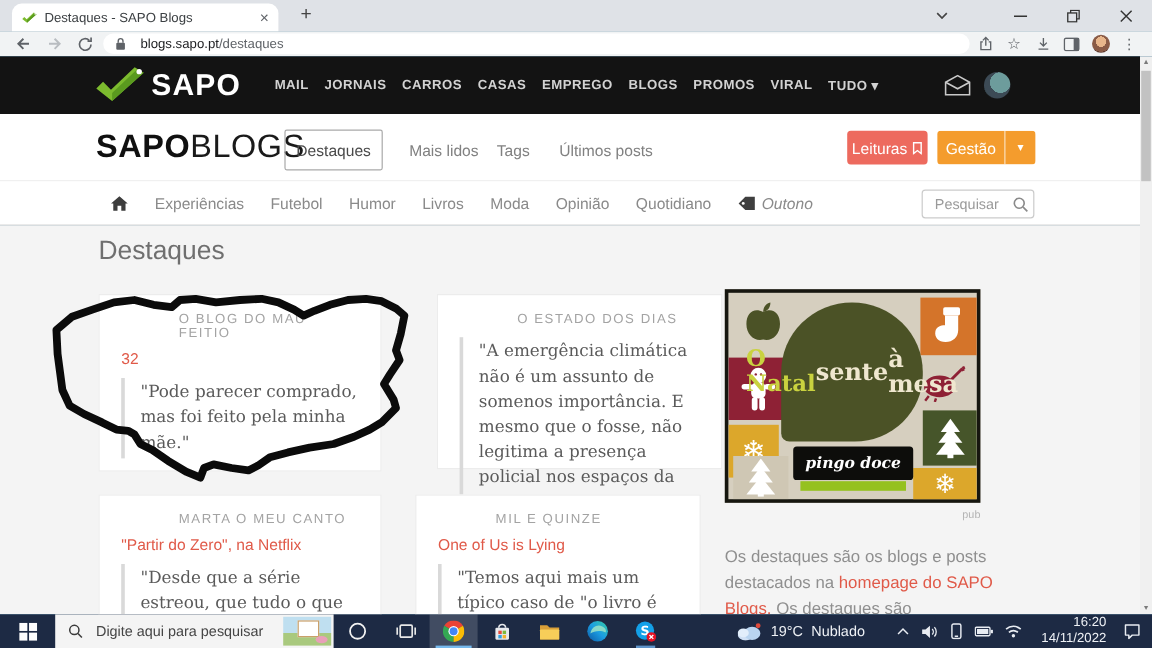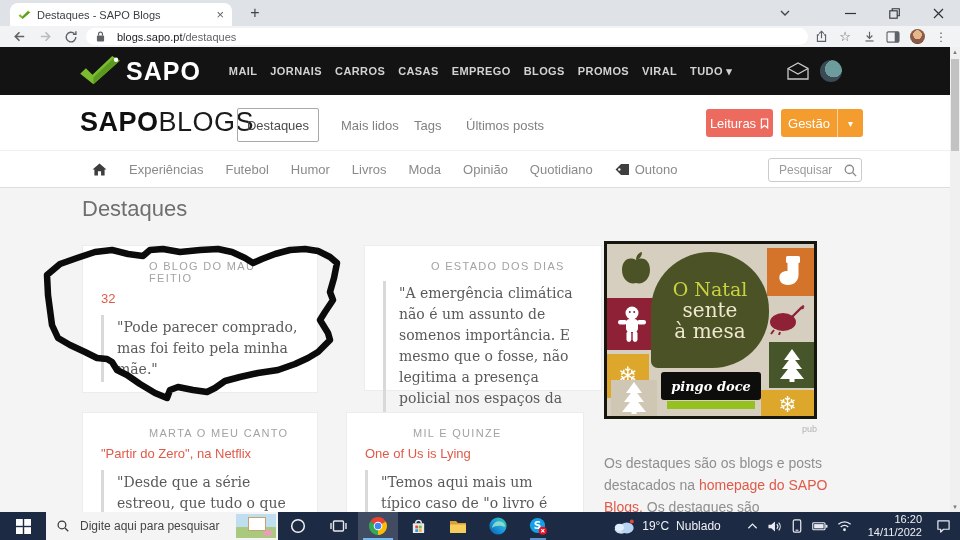--- a/index.html
+++ b/index.html
@@ -63,21 +63,21 @@
       justify-content:center;width:56px;}
   .btn-gestao .caret{background:#f49c2d;border-left:1px solid rgba(255,255,255,.55);width:25px;
       display:flex;align-items:center;justify-content:center;color:#fff;font-size:10px;}
 
   
   .catnav{position:absolute;left:0;top:150px;width:950px;height:38px;background:#fff;
           border-top:1px solid #f0f0f0;border-bottom:1px solid #ddd;box-sizing:border-box;
           display:flex;align-items:center;}
   .catnav .home{margin-left:92px;color:#3d3d3d;}
   .catnav .cl{font-size:13px;color:#8a8a8a;margin-left:22px;}
-  .catnav .tagitem{display:flex;align-items:center;gap:5px;margin-left:22px;}
+  .catnav .tagitem{display:flex;align-items:center;gap:5px;margin-left:22px;font-style:italic;}
   .catnav .tagitem span{font-size:13px;color:#8a8a8a;}
   .searchbox{position:absolute;left:768px;top:7px;width:94px;height:24px;border:1px solid #cbcbcb;
       border-radius:3px;background:#fff;display:flex;align-items:center;box-sizing:border-box;}
   .searchbox input{border:none;outline:none;width:62px;margin-left:8px;font-size:12px;color:#555;
       font-family:"Liberation Sans",sans-serif;background:transparent;}
   .searchbox input::placeholder{color:#9a9a9a;}
   .searchbox .mag{color:#8a8a8a;margin-left:0px;}
 
   
   .content{position:absolute;left:0;top:188px;width:950px;height:324px;background:#f4f4f4;overflow:hidden;}
@@ -91,22 +91,22 @@
   .c1{left:82px;top:57px;width:236px;height:148px;}
   .c2{left:364px;top:57px;width:238px;height:146px;}
   .c3{left:82px;top:224px;width:236px;height:200px;}
   .c4{left:346px;top:224px;width:238px;height:200px;}
 
   
   .ad{position:absolute;left:604px;top:53px;width:213px;height:178px;background:#d6cfbf;
       border:3px solid #16160f;box-sizing:border-box;overflow:hidden;}
   .ad .tile{position:absolute;display:flex;align-items:center;justify-content:center;}
   .ad .blob{position:absolute;left:44px;top:8px;width:118px;height:116px;background:#4b5226;
-      border-radius:52% 52% 50% 6%;display:flex;flex-direction:column;align-items:center;
-      justify-content:center;font-family:"DejaVu Serif",serif;font-weight:400;}
+      border-radius:52% 52% 50% 6%;display:flex;align-items:center;
+      justify-content:center;font-family:"DejaVu Serif",serif;font-weight:700;}
   .ad .blob .y{color:#c9d23f;font-size:19px;line-height:21px;}
   .ad .blob .c{color:#efe7cf;font-size:20px;line-height:21px;}
   .ad .pingo{position:absolute;left:54px;top:128px;width:100px;height:28px;background:#0d0d0b;
       border-radius:3px;display:flex;align-items:center;justify-content:center;}
   .ad .pingo span{color:#fff;font-family:"DejaVu Serif",serif;font-style:italic;font-weight:700;font-size:13px;}
   .ad .strip{position:absolute;left:60px;top:157px;width:88px;height:8px;background:#95c11f;}
   .flake{font-family:"DejaVu Sans",sans-serif;color:#fff;}
   .pub{position:absolute;left:600px;top:236px;width:217px;text-align:right;font-size:9px;color:#b3b3b3;}
   .about{position:absolute;left:604px;top:250px;width:232px;font-size:14px;line-height:22px;color:#8f8f8f;}
   .about .lnk{color:#e05a49;}

